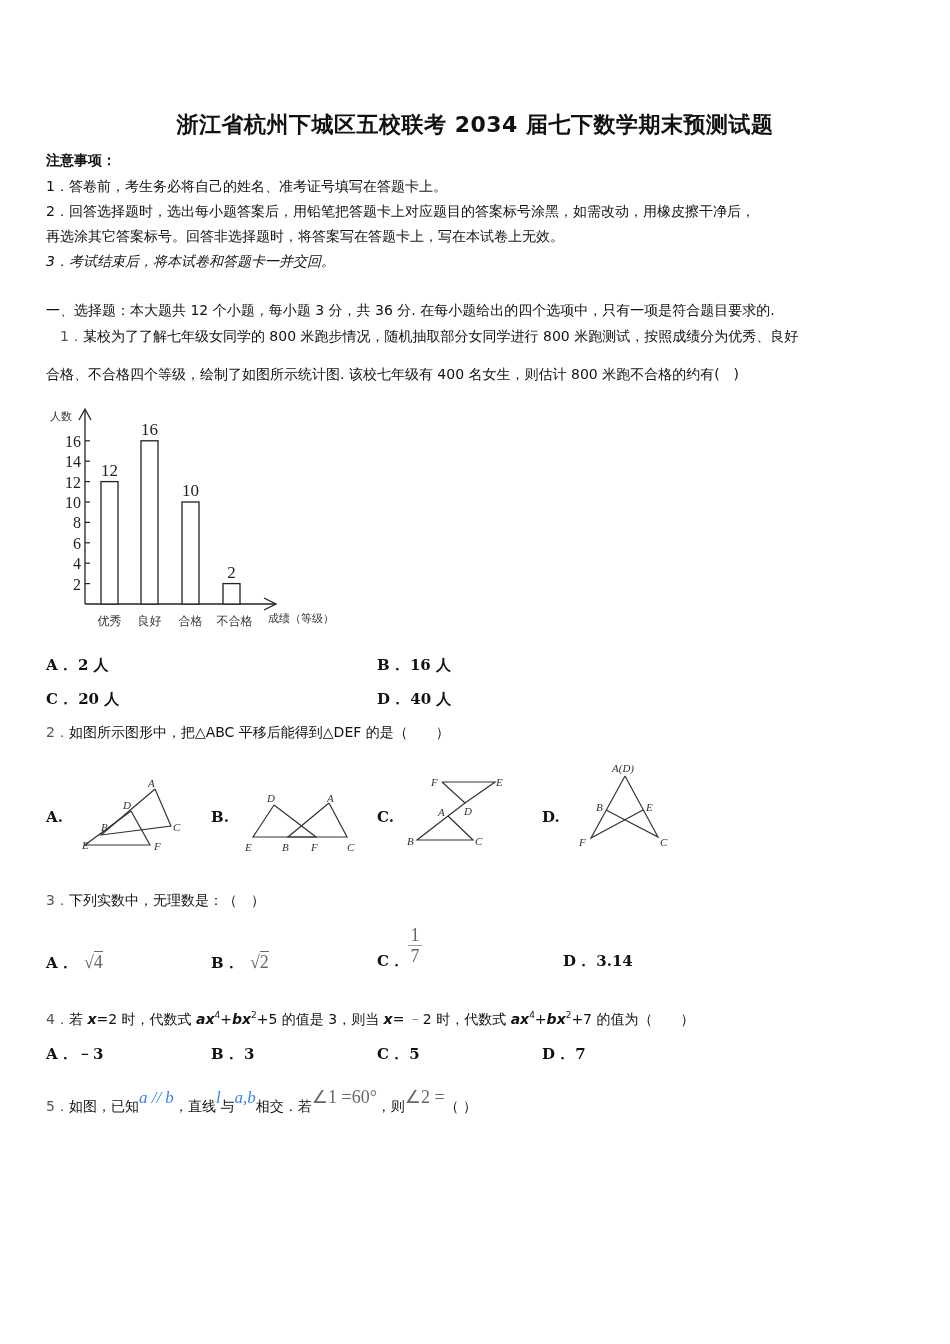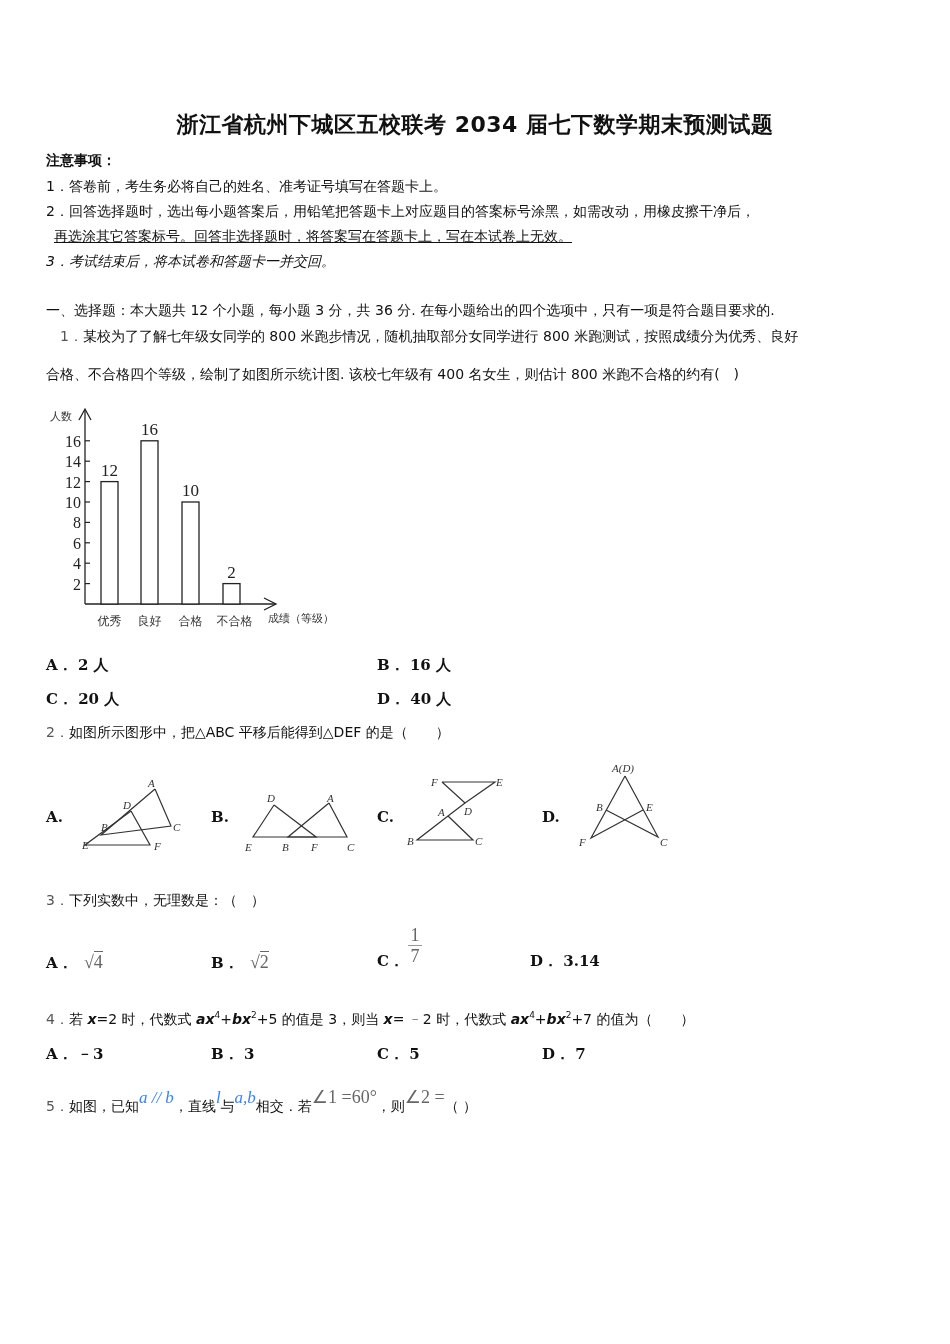--- a/index.html
+++ b/index.html
@@ -19,21 +19,21 @@
     svg text { font-family: "Liberation Serif", serif; }
   </style>
 </head>
 <body>
 
 <div class="abs title">浙江省杭州下城区五校联考 2034 届七下数学期末预测试题</div>
 
 <div class="abs t15 bold sans" style="top:152px; left:46px; font-size:14px;">注意事项：</div>
 <div class="abs t15 sans" style="top:178px; left:46px; font-size:14px;">1．答卷前，考生务必将自己的姓名、准考证号填写在答题卡上。</div>
 <div class="abs t15 sans" style="top:203px; left:46px; font-size:14px;">2．回答选择题时，选出每小题答案后，用铅笔把答题卡上对应题目的答案标号涂黑，如需改动，用橡皮擦干净后，</div>
-<div class="abs t15 sans" style="top:228px; left:54px; font-size:14px;text-decoration:underline;">再选涂其它答案标号。回答非选择题时，将答案写在答题卡上，写在本试卷上无效。</div>
+<div class="abs t15 sans" style="top:228px; left:46px; font-size:14px;">再选涂其它答案标号。回答非选择题时，将答案写在答题卡上，写在本试卷上无效。</div>
 <div class="abs t15 sans" style="top:253px; left:46px; font-size:14px;font-style:italic;">3．考试结束后，将本试卷和答题卡一并交回。</div>
 
 <div class="abs sans" style="top:302px; left:46px; font-size:14px;">一、选择题：本大题共 12 个小题，每小题 3 分，共 36 分. 在每小题给出的四个选项中，只有一项是符合题目要求的.</div>
 
 <div class="abs sans" style="top:328px; left:60px; font-size:14px;">
   <span class="gray">1．</span><span>某校为了了解七年级女同学的 800 米跑步情况，随机抽取部分女同学进行 800 米跑测试，按照成绩分为优秀、良好</span>
 </div>
 <div class="abs sans" style="top:366px; left:46px; font-size:14px;">合格、不合格四个等级，绘制了如图所示统计图. 该校七年级有 400 名女生，则估计 800 米跑不合格的约有(　)</div>
 
 <svg class="abs" style="top:400px; left:40px;" width="320" height="240" id="chart">
@@ -162,21 +162,21 @@
 </div>
 <div class="abs opt" style="top:952px; left:211px;">
   <span>B．</span>
   <span class="mathn" style="font-weight:normal; margin-left:6px;">√<span style="border-top:1px solid #666;">2</span></span>
 </div>
 <div class="abs opt" style="top:952px; left:377px;"><span>C．</span></div>
 <div class="abs mathn" style="top:925px; left:408px; width:14px; text-align:center; line-height:20px;">
   <div style="border-bottom:1px solid #999;">1</div>
   <div>7</div>
 </div>
-<div class="abs opt" style="top:952px; left:530px;"><span>D．</span> <span>3.14</span></div>
+<div class="abs opt" style="top:952px; left:563px;"><span>D．</span> <span>3.14</span></div>
 
 <div class="abs sans" style="top:1011px; left:46px; font-size:14px;">
   <span class="gray">4．</span><span>若 </span><i class="bold">x</i><span>=2 时，代数式 </span><i class="bold">a</i><i class="bold">x</i><sup>4</sup><span>+</span><i class="bold">b</i><i class="bold">x</i><sup>2</sup><span>+5 的值是 3，则当 </span><i class="bold">x</i><span>= ﹣2 时，代数式 </span><i class="bold">a</i><i class="bold">x</i><sup>4</sup><span>+</span><i class="bold">b</i><i class="bold">x</i><sup>2</sup><span>+7 的值为（　　）</span>
 </div>
 <div class="abs opt" style="top:1045px; left:46px;"><span>A．</span> <span>﹣3</span></div>
 <div class="abs opt" style="top:1045px; left:211px;"><span>B．</span> <span>3</span></div>
 <div class="abs opt" style="top:1045px; left:377px;"><span>C．</span> <span>5</span></div>
 <div class="abs opt" style="top:1045px; left:542px;"><span>D．</span> <span>7</span></div>
 
 <div class="abs sans" style="top:1082px; left:46px; font-size:14px; line-height:30px;">

